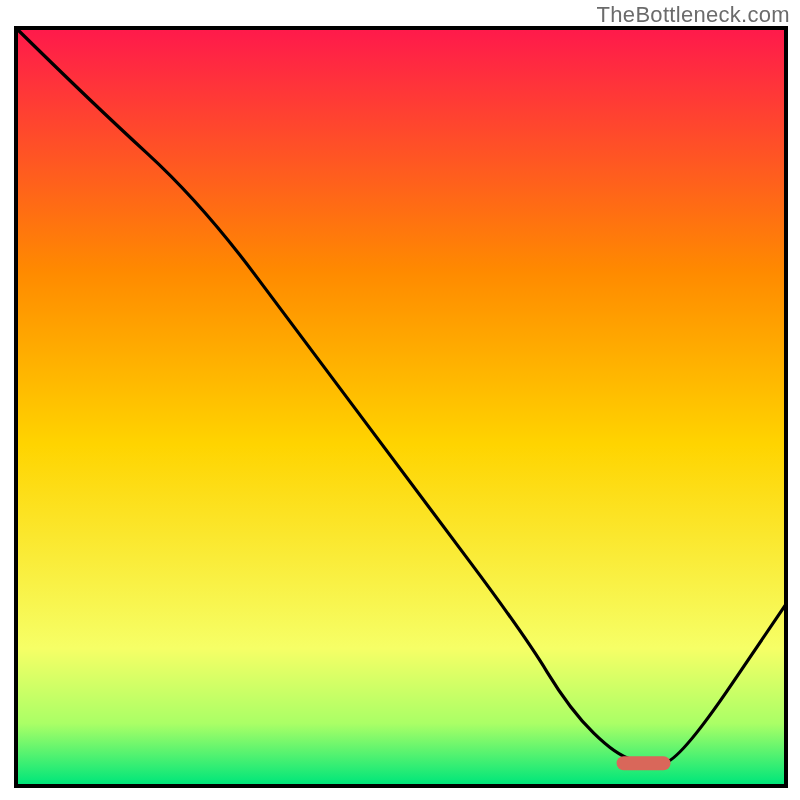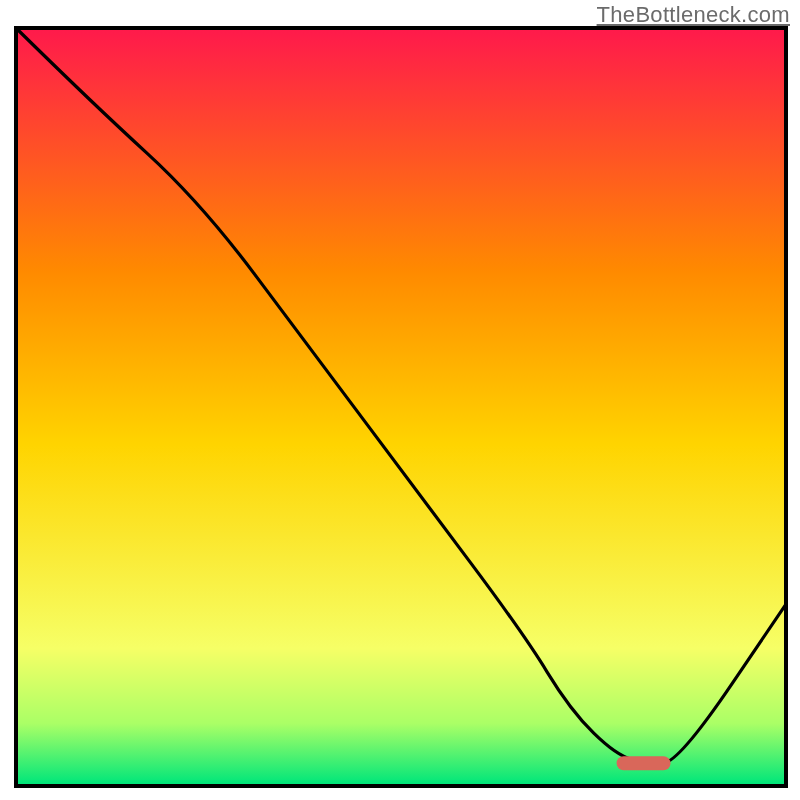--- a/index.html
+++ b/index.html
@@ -11,21 +11,20 @@
     overflow: hidden;
   }
   .watermark {
     position: absolute;
     top: 2px;
     right: 10px;
     font-family: Arial, Helvetica, sans-serif;
     font-size: 22px;
     color: #6b6b6b;
     letter-spacing: 0.3px;
-    text-decoration: underline;
   }
   .chart-wrap {
     position: absolute;
     left: 0;
     top: 0;
     width: 800px;
     height: 800px;
   }
   svg {
     display: block;

